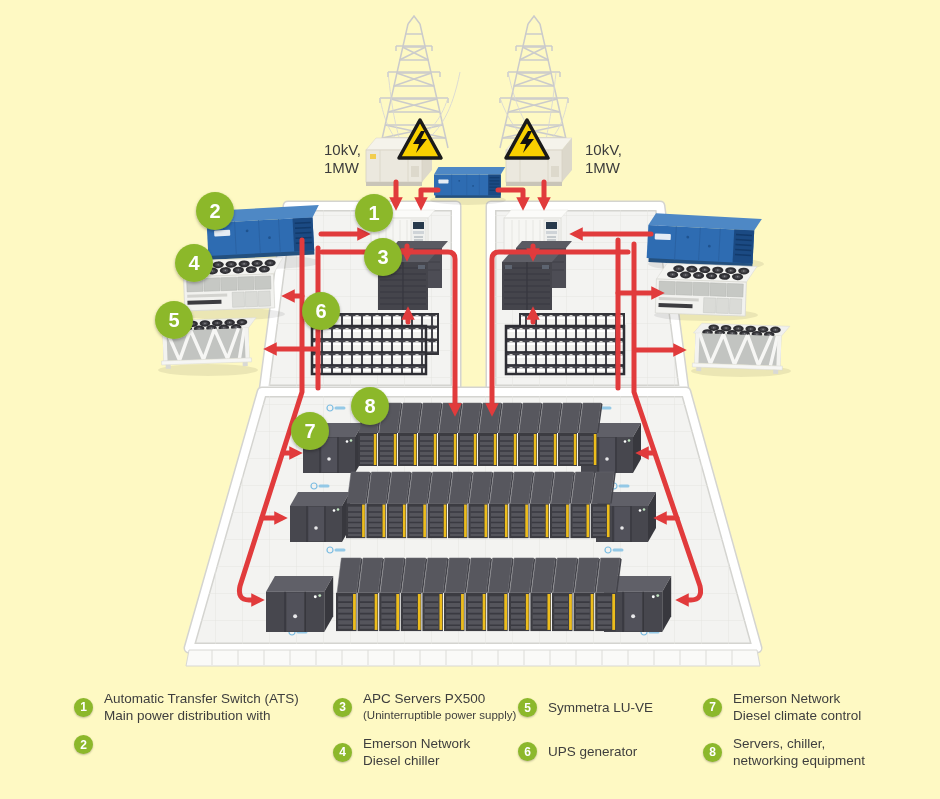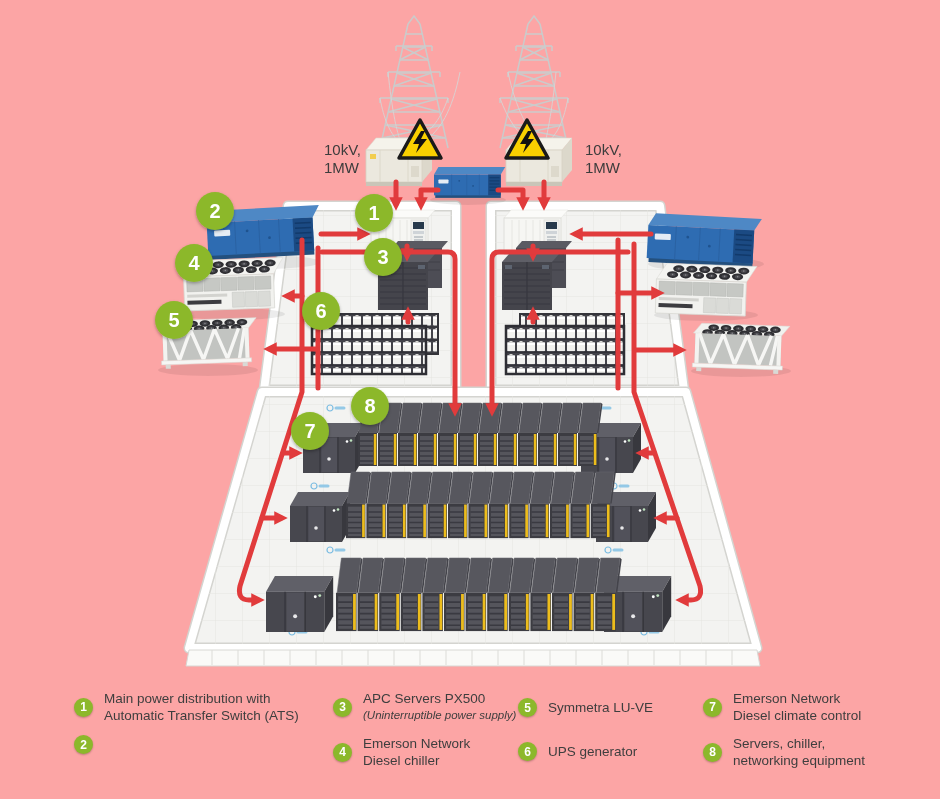--- a/index.html
+++ b/index.html
@@ -1,25 +1,25 @@
 <!DOCTYPE html>
 <html><head>
 <meta charset="utf-8">
 <style>
   html,body{margin:0;padding:0;background:#ffffff;}
-  .stage{position:relative;width:940px;height:799px;background:#fca5a5;overflow:hidden;
+  .stage{position:relative;width:940px;height:799px;background:#fef9c3;overflow:hidden;
          font-family:"Liberation Sans",sans-serif;}
   .diagram-svg{position:absolute;left:0;top:0;}
   .legend{position:absolute;left:0;top:676px;width:940px;height:123px;}
   .legend-item{position:absolute;display:flex;gap:11px;align-items:center;}
   .lbadge{width:19px;height:19px;border-radius:50%;background:#8cb82b;color:#fff;
           font-size:12px;font-weight:bold;display:flex;align-items:center;
           justify-content:center;flex:0 0 19px;box-shadow:0 1px 2px rgba(0,0,0,.25);}
   .ltext{font-size:13.5px;line-height:17px;color:#3e3e3e;}
-  .lline.small{font-size:11.5px;font-style:italic;}
+  .lline.small{font-size:11.5px;}
   .lline:empty{display:none;}
   svg text{font-family:"Liberation Sans",sans-serif;}
 </style>
 </head>
 <body>
 
 <div class="stage">
 
 <svg class="diagram-svg" width="940" height="678" viewBox="0 0 940 678">
   <defs>
@@ -410,22 +410,22 @@
           <text y="7">8</text>
         </g>
   </g>
 </svg>
 
 <div class="legend">
 
   <div class="legend-item" style="left:74px;top:14px;">
     <div class="lbadge">1</div>
     <div class="ltext">
+      <div class="lline">Automatic Transfer Switch (ATS)</div>
       <div class="lline">Main power distribution with</div>
-      <div class="lline">Automatic Transfer Switch (ATS)</div>
     </div>
   </div>
 
   <div class="legend-item" style="left:74px;top:59px;">
     <div class="lbadge">2</div>
   </div>
 
   <div class="legend-item" style="left:333px;top:14px;">
     <div class="lbadge">3</div>
     <div class="ltext">

